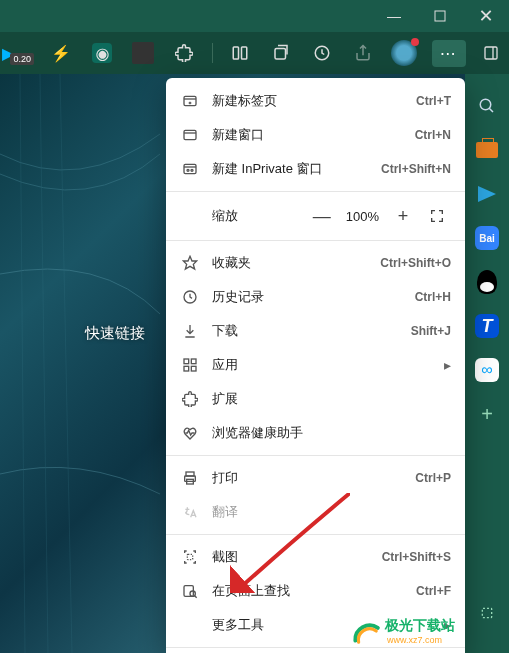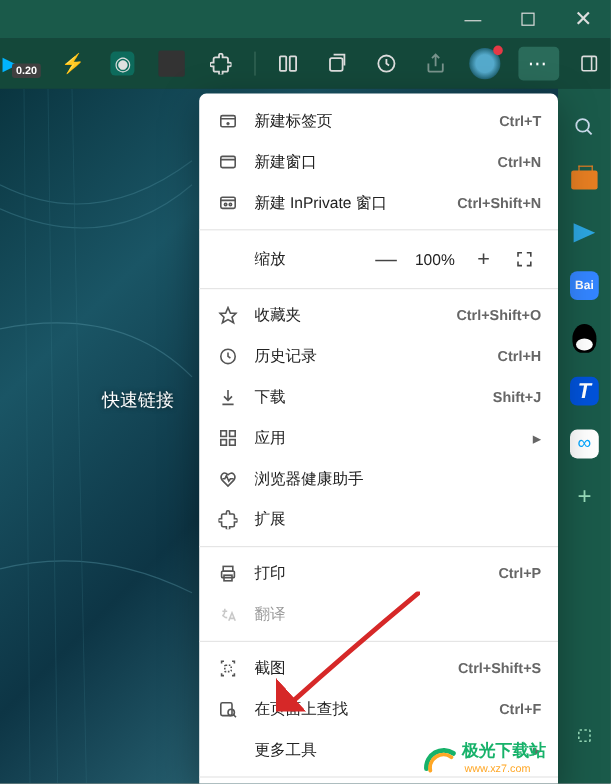--- a/index.html
+++ b/index.html
@@ -4,21 +4,21 @@
 <style>
 * { margin: 0; padding: 0; box-sizing: border-box; }
 body { width: 509px; height: 653px; font-family: "Microsoft YaHei", sans-serif; overflow: hidden; position: relative; background: #1a3d3a; }
 
 .titlebar { height: 32px; background: #1a5a4a; display: flex; justify-content: flex-end; align-items: center; }
 .win-btn { width: 46px; height: 32px; display: flex; align-items: center; justify-content: center; color: #ddd; cursor: pointer; font-size: 14px; }
 .win-close { font-size: 18px; }
 
 .toolbar { height: 42px; background: #14483a; display: flex; align-items: center; padding: 0 6px; gap: 14px; }
 .tbicon { width: 28px; height: 28px; display: flex; align-items: center; justify-content: center; color: #e0e0e0; cursor: pointer; }
-.badge-020 { background: #404040; color: #fff; font-size: 9px; padding: 1px 3px; border-radius: 2px; position: relative; top: 6px; left: -4px; font-weight: bold;}
+.badge-020 { background: #404040; color: #fff; font-size: 9px; padding: 1px 3px; border-radius: 2px; position: relative; top: 6px; left: -4px;}
 .play-icon { color: #00b4ff; }
 .bolt-icon { color: #7b9cff; }
 .teal-sq { width: 20px; height: 20px; background: #0d6b5c; border-radius: 4px; display:flex;align-items:center;justify-content:center;}
 .avatar-tb { width: 22px; height: 22px; background: #333; border-radius: 2px; }
 .sep { width: 1px; height: 20px; background: #3a6b5a; }
 .profile-ic { width: 26px; height: 26px; border-radius: 50%; background: radial-gradient(circle, #5ac 40%, #267 70%); position: relative; }
 .profile-ic::after { content: ''; position: absolute; top: -2px; right: -2px; width: 8px; height: 8px; background: #e63946; border-radius: 50%; }
 .more-btn { background: #2a6b5a; border-radius: 4px; padding: 4px 8px; color: #fff; cursor: pointer; letter-spacing: 2px;}
 .tb-last { width: 24px; color: #ddd; }
 
@@ -265,33 +265,33 @@
           <rect x="3" y="14" width="7" height="7"></rect>
           <rect x="14" y="14" width="7" height="7"></rect>
         </svg>
       </span>
     <span class="menu-label">应用</span>
     <span class="menu-chev">▸</span>
   </div>
   <div class="menu-row">
     <span class="menu-icon">
         <svg width="16" height="16" viewBox="0 0 24 24" fill="none" stroke="#555" stroke-width="2">
+          <path d="M20 11V7a2 2 0 0 0-2-2h-4V3a2 2 0 0 0-4 0v2H6a2 2 0 0 0-2 2v4H2a2 2 0 0 0 0 4h2v4a2 2 0 0 0 2 2h4v2a2 2 0 0 0 4 0v-2h4a2 2 0 0 0 2-2v-4h2a2 2 0 0 0 0-4h-2z"></path>
+        </svg>
+      </span>
+    <span class="menu-label">扩展</span>
+  </div>
+  <div class="menu-row">
+    <span class="menu-icon">
+        <svg width="16" height="16" viewBox="0 0 24 24" fill="none" stroke="#555" stroke-width="2">
           <path d="M19 14c1.5-2 3-5 0-8-2-2-5-1-7 1-2-2-5-3-7-1-3 3-1.5 6 0 8l7 7 7-7z"></path>
           <path d="M5 12h3l2-4 3 7 2-3h4"></path>
         </svg>
       </span>
     <span class="menu-label">浏览器健康助手</span>
-  </div>
-  <div class="menu-row">
-    <span class="menu-icon">
-        <svg width="16" height="16" viewBox="0 0 24 24" fill="none" stroke="#555" stroke-width="2">
-          <path d="M20 11V7a2 2 0 0 0-2-2h-4V3a2 2 0 0 0-4 0v2H6a2 2 0 0 0-2 2v4H2a2 2 0 0 0 0 4h2v4a2 2 0 0 0 2 2h4v2a2 2 0 0 0 4 0v-2h4a2 2 0 0 0 2-2v-4h2a2 2 0 0 0 0-4h-2z"></path>
-        </svg>
-      </span>
-    <span class="menu-label">扩展</span>
   </div>
   <div class="menu-sep"></div>
   <div class="menu-row">
     <span class="menu-icon">
         <svg width="16" height="16" viewBox="0 0 24 24" fill="none" stroke="#555" stroke-width="2">
           <rect x="6" y="3" width="12" height="6"></rect>
           <rect x="4" y="9" width="16" height="8" rx="1"></rect>
           <rect x="7" y="14" width="10" height="7"></rect>
         </svg>
       </span>

